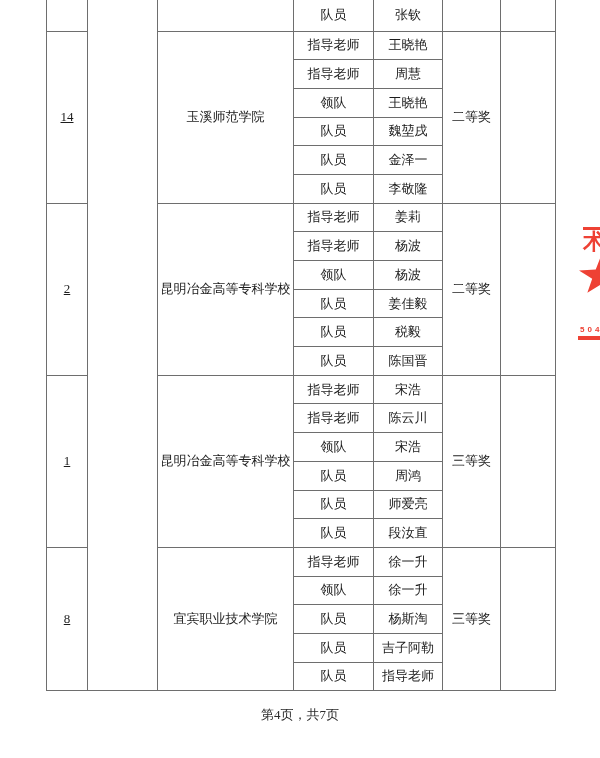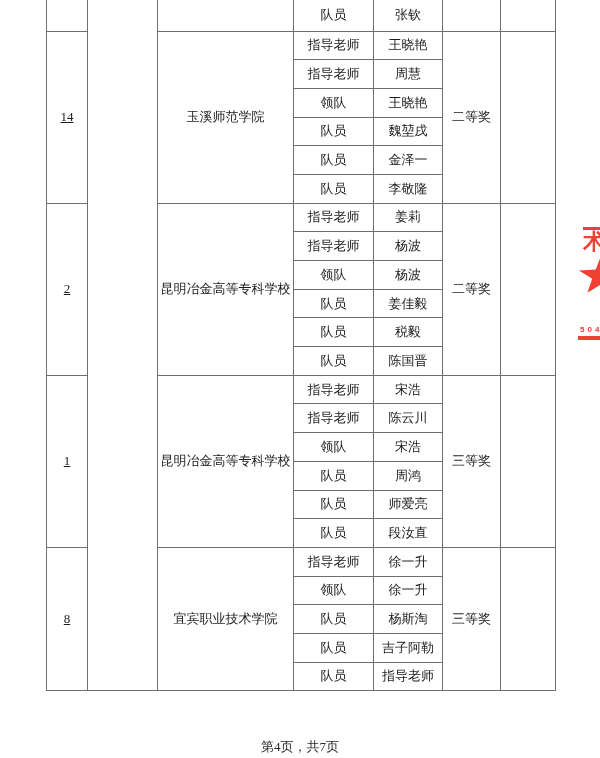--- a/index.html
+++ b/index.html
@@ -38,21 +38,21 @@
     white-space: nowrap;
   }
   table.award-table tr { height: 28.7px; }
   table.award-table tr.row-carry { height: 31px; }
   
   table.award-table tr.row-carry td { border-top: none; }
   td.seq-col { font-size: 12px; text-decoration: underline; }
   .footer {
     position: absolute;
     left: 0;
-    top: 738px;
+    top: 706px;
     width: 600px;
     text-align: center;
     font-size: 13px;
     color: #2a2a2a;
   }
   
   .stamp-bracket {
     position: absolute;
     left: 583px;
     top: 227px;

